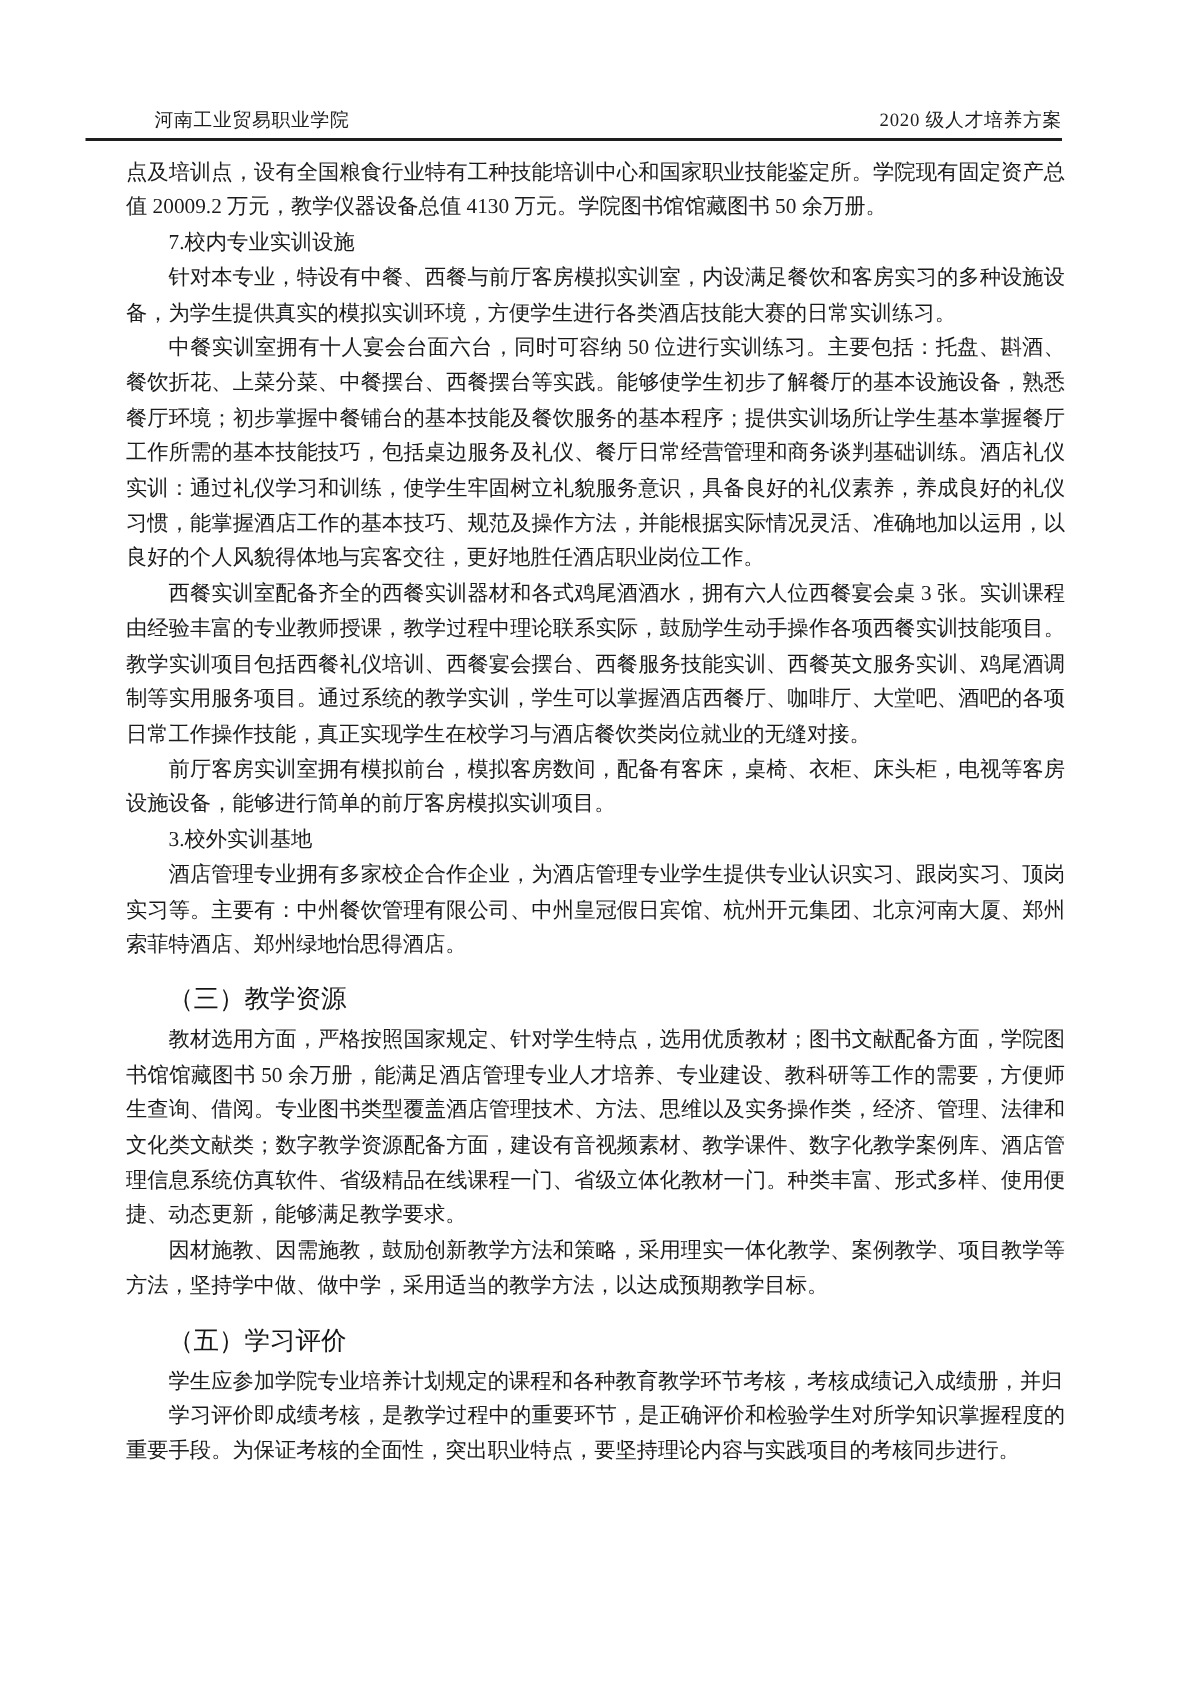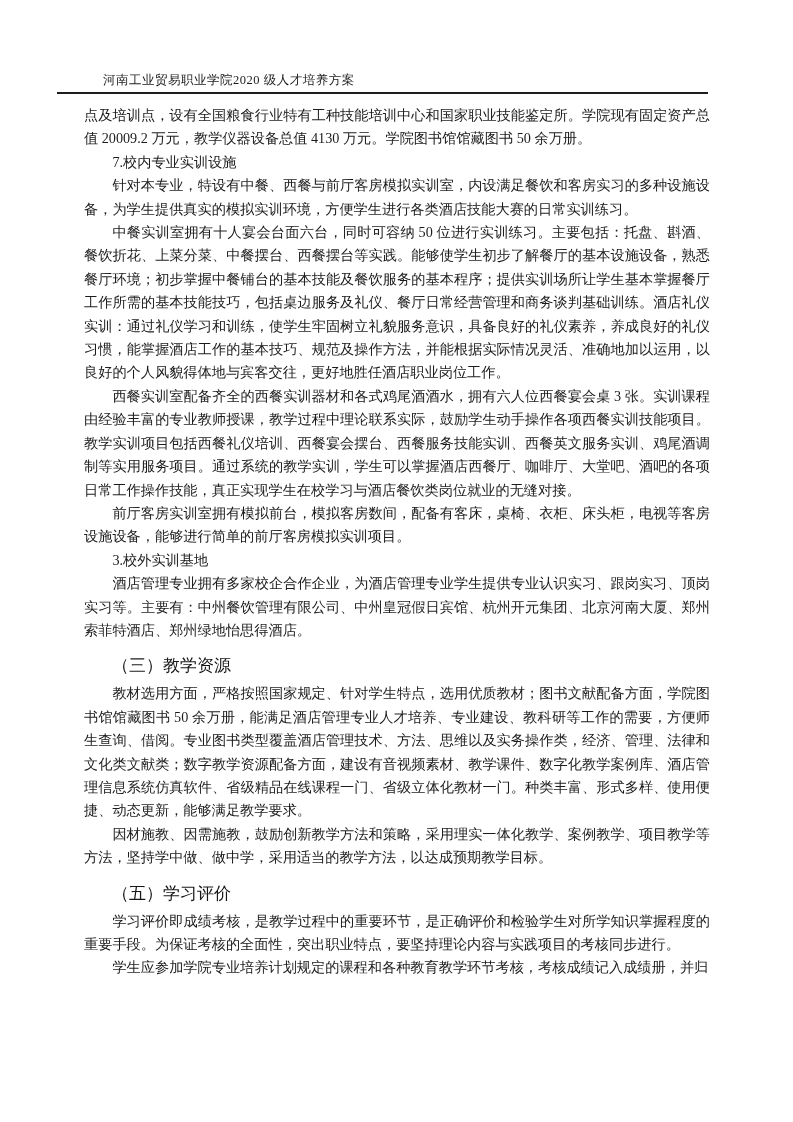--- a/index.html
+++ b/index.html
@@ -20,21 +20,21 @@
     inset: 0;
     background: #ffffff;
   }
   
   .doc-header {
     position: absolute;
     top: 72px;
     left: 57px;
     right: 85px;
     display: flex;
-    justify-content: flex-start;
+    justify-content: space-between;
     align-items: flex-end;
     padding-bottom: 4px;
     border-bottom: 2.5px solid #1e1e1e;
     font-size: 12.5px;
     line-height: 16px;
     letter-spacing: 0.5px;
   }
   .doc-header .left {
     padding-left: 46px;
   }
@@ -98,18 +98,18 @@
       <p class="indent">针对本专业，特设有中餐、西餐与前厅客房模拟实训室，内设满足餐饮和客房实习的多种设施设备，为学生提供真实的模拟实训环境，方便学生进行各类酒店技能大赛的日常实训练习。</p>
       <p class="indent">中餐实训室拥有十人宴会台面六台，同时可容纳 50 位进行实训练习。主要包括：托盘、斟酒、餐饮折花、上菜分菜、中餐摆台、西餐摆台等实践。能够使学生初步了解餐厅的基本设施设备，熟悉餐厅环境；初步掌握中餐铺台的基本技能及餐饮服务的基本程序；提供实训场所让学生基本掌握餐厅工作所需的基本技能技巧，包括桌边服务及礼仪、餐厅日常经营管理和商务谈判基础训练。酒店礼仪实训：通过礼仪学习和训练，使学生牢固树立礼貌服务意识，具备良好的礼仪素养，养成良好的礼仪习惯，能掌握酒店工作的基本技巧、规范及操作方法，并能根据实际情况灵活、准确地加以运用，以良好的个人风貌得体地与宾客交往，更好地胜任酒店职业岗位工作。</p>
       <p class="indent">西餐实训室配备齐全的西餐实训器材和各式鸡尾酒酒水，拥有六人位西餐宴会桌 3 张。实训课程由经验丰富的专业教师授课，教学过程中理论联系实际，鼓励学生动手操作各项西餐实训技能项目。教学实训项目包括西餐礼仪培训、西餐宴会摆台、西餐服务技能实训、西餐英文服务实训、鸡尾酒调制等实用服务项目。通过系统的教学实训，学生可以掌握酒店西餐厅、咖啡厅、大堂吧、酒吧的各项日常工作操作技能，真正实现学生在校学习与酒店餐饮类岗位就业的无缝对接。</p>
       <p class="indent">前厅客房实训室拥有模拟前台，模拟客房数间，配备有客床，桌椅、衣柜、床头柜，电视等客房设施设备，能够进行简单的前厅客房模拟实训项目。</p>
       <p class="indent">3.校外实训基地</p>
       <p class="indent">酒店管理专业拥有多家校企合作企业，为酒店管理专业学生提供专业认识实习、跟岗实习、顶岗实习等。主要有：中州餐饮管理有限公司、中州皇冠假日宾馆、杭州开元集团、北京河南大厦、郑州索菲特酒店、郑州绿地怡思得酒店。</p>
       <h2 class="section-heading">（三）教学资源</h2>
       <p class="indent">教材选用方面，严格按照国家规定、针对学生特点，选用优质教材；图书文献配备方面，学院图书馆馆藏图书 50 余万册，能满足酒店管理专业人才培养、专业建设、教科研等工作的需要，方便师生查询、借阅。专业图书类型覆盖酒店管理技术、方法、思维以及实务操作类，经济、管理、法律和文化类文献类；数字教学资源配备方面，建设有音视频素材、教学课件、数字化教学案例库、酒店管理信息系统仿真软件、省级精品在线课程一门、省级立体化教材一门。种类丰富、形式多样、使用便捷、动态更新，能够满足教学要求。</p>
       <p class="indent">因材施教、因需施教，鼓励创新教学方法和策略，采用理实一体化教学、案例教学、项目教学等方法，坚持学中做、做中学，采用适当的教学方法，以达成预期教学目标。</p>
       <h2 class="section-heading">（五）学习评价</h2>
+      <p class="indent">学生应参加学院专业培养计划规定的课程和各种教育教学环节考核，考核成绩记入成绩册，并归</p>
       <p class="indent">学习评价即成绩考核，是教学过程中的重要环节，是正确评价和检验学生对所学知识掌握程度的重要手段。为保证考核的全面性，突出职业特点，要坚持理论内容与实践项目的考核同步进行。</p>
-      <p class="indent">学生应参加学院专业培养计划规定的课程和各种教育教学环节考核，考核成绩记入成绩册，并归</p>
     </div>
 
 
 </div>
 
 </body></html>

